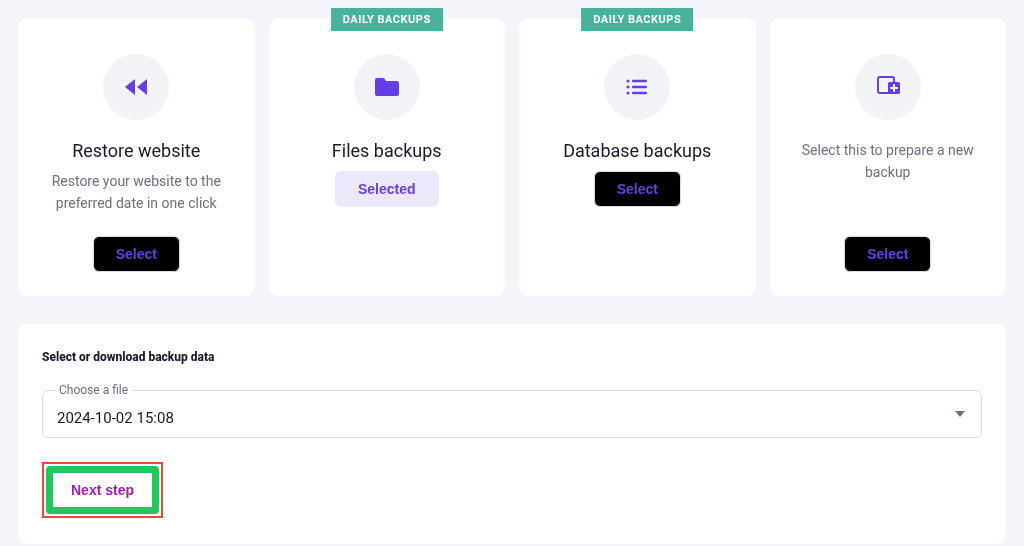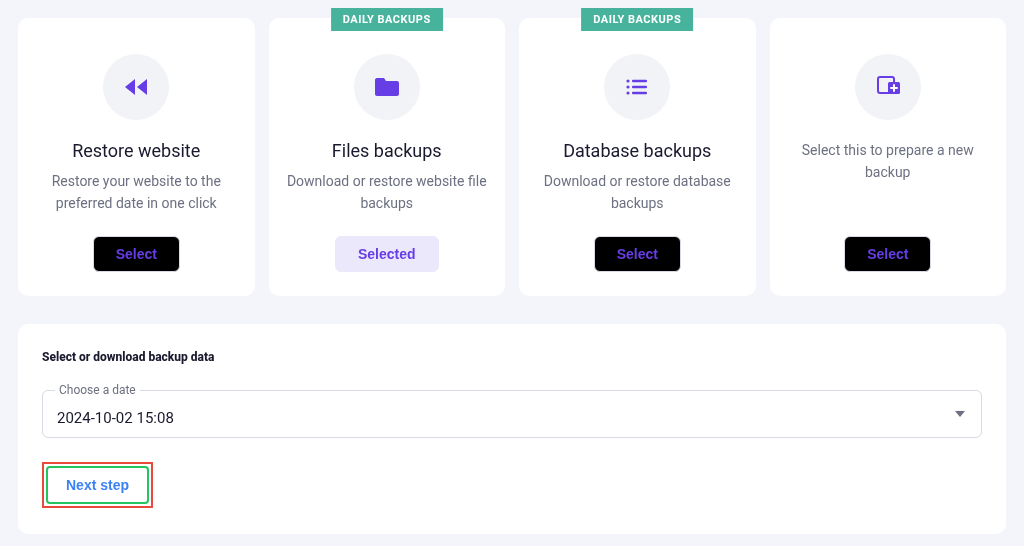--- a/index.html
+++ b/index.html
@@ -121,23 +121,23 @@
     border-left: 5px solid transparent;
     border-right: 5px solid transparent;
     border-top: 6px solid #6d7081;
   }
   .next-btn-wrap {
     display: inline-block;
     border: 2px solid #e84b3c;
     padding: 2px;
   }
   .next-btn {
-    border: 2px solid #22c55e;
-    background: #fff;
-    color: #3b82f6;
+    border: 7px solid #22c55e;
+    background: #fff;
+    color: #a21caf;
     font-weight: 700;
     font-size: 14px;
     padding: 9px 18px;
     border-radius: 4px;
     cursor: pointer;
   }
 </style>
 </head>
 <body>
 
@@ -155,38 +155,36 @@
   </div>
 
   <div class="card">
     <div class="badge">DAILY BACKUPS</div>
     <div class="icon-circle">
       <svg width="28" height="22" viewBox="0 0 28 22">
         <path d="M2 4 C2 2.9 2.9 2 4 2 L11 2 L13 5 L24 5 C25.1 5 26 5.9 26 7 L26 18 C26 19.1 25.1 20 24 20 L4 20 C2.9 20 2 19.1 2 18 Z" fill="#673de6"></path>
       </svg>
     </div>
     <div class="card-title">Files backups</div>
-    <div class="card-desc">Download or restore website file backups</div>
     <button class="btn selected">Selected</button>
   </div>
 
   <div class="card">
     <div class="badge">DAILY BACKUPS</div>
     <div class="icon-circle">
       <svg width="24" height="18" viewBox="0 0 24 18">
         <circle cx="3" cy="3" r="1.6" fill="#673de6"></circle>
         <rect x="7" y="1.8" width="15" height="2.4" rx="1" fill="#673de6"></rect>
         <circle cx="3" cy="9" r="1.6" fill="#673de6"></circle>
         <rect x="7" y="7.8" width="15" height="2.4" rx="1" fill="#673de6"></rect>
         <circle cx="3" cy="15" r="1.6" fill="#673de6"></circle>
         <rect x="7" y="13.8" width="15" height="2.4" rx="1" fill="#673de6"></rect>
       </svg>
     </div>
     <div class="card-title">Database backups</div>
-    <div class="card-desc">Download or restore database backups</div>
     <button class="btn">Select</button>
   </div>
 
   <div class="card">
     <div class="icon-circle">
       <svg width="26" height="26" viewBox="0 0 26 26">
         <rect x="3" y="3" width="16" height="16" rx="2" fill="none" stroke="#673de6" stroke-width="2"></rect>
         <rect x="13" y="8" width="12" height="12" rx="1.5" fill="#673de6"></rect>
         <path d="M19 11 L19 17 M16 14 L22 14" stroke="#fff" stroke-width="2" stroke-linecap="round"></path>
       </svg>
@@ -194,21 +192,21 @@
     <div class="card-desc">Select this to prepare a new backup</div>
     <button class="btn">Select</button>
   </div>
 
 </div>
 
 <div class="panel">
   <div class="panel-title">Select or download backup data</div>
 
   <div class="select-wrap">
-    <span class="select-label">Choose a date</span>
+    <span class="select-label">Choose a file</span>
     <div class="select-value">2024-10-02 15:08</div>
     <div class="select-arrow"></div>
   </div>
 
   <span class="next-btn-wrap">
     <button class="next-btn">Next step</button>
   </span>
 </div>
 
 </body></html>

